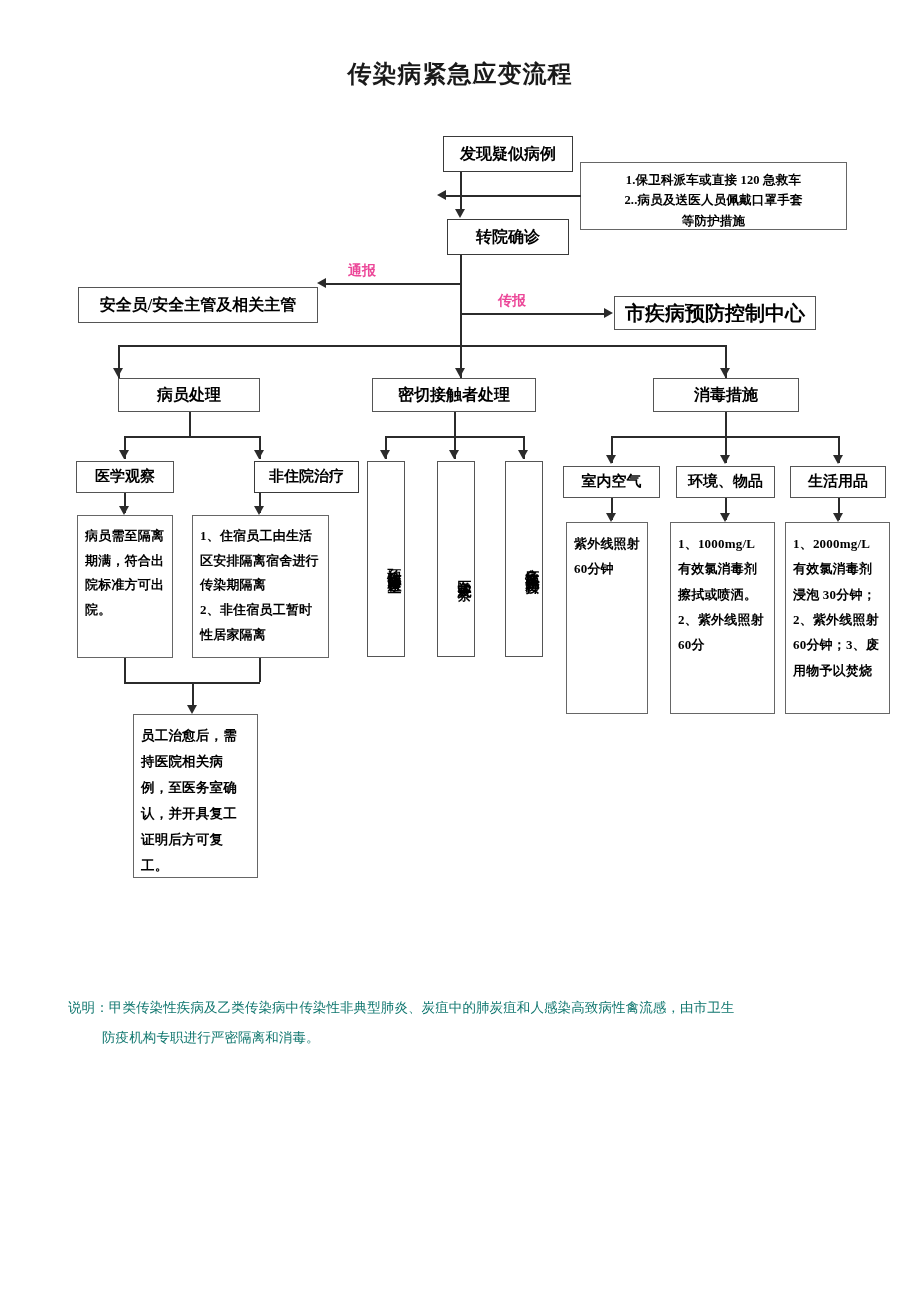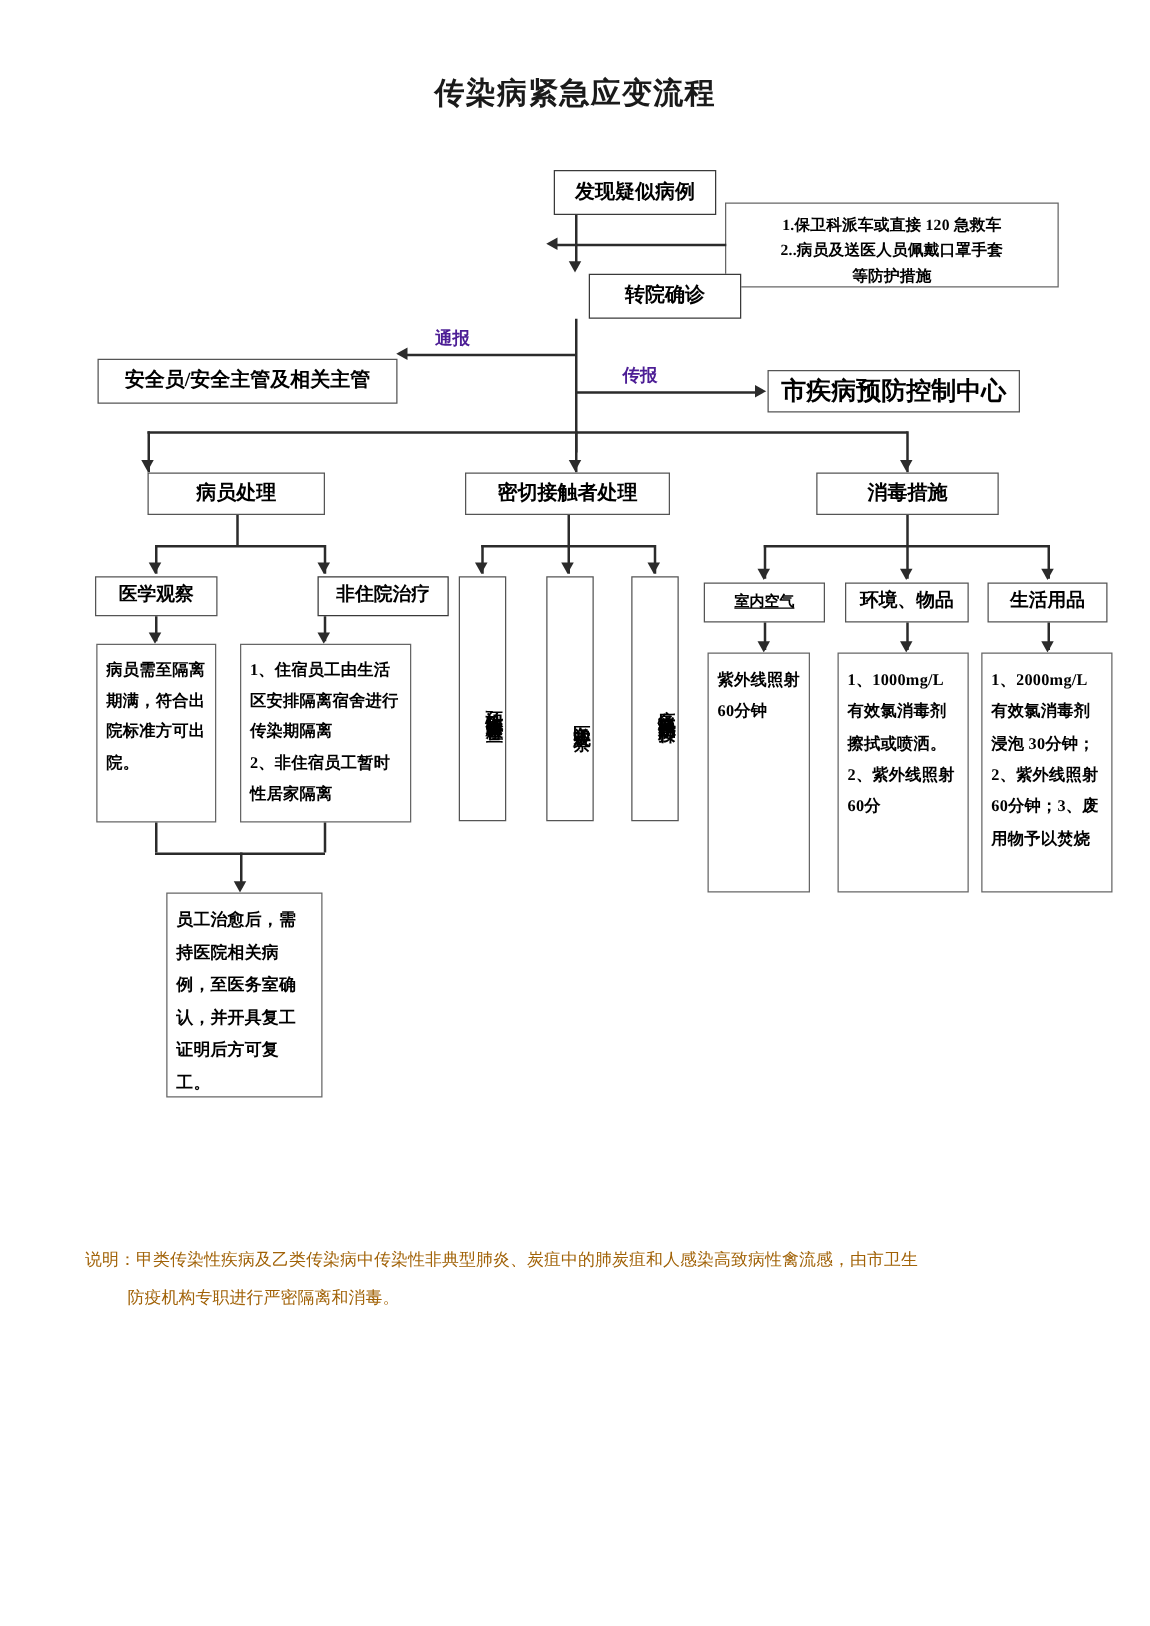--- a/index.html
+++ b/index.html
@@ -119,34 +119,34 @@
     border-top: 5.5px solid transparent;
     border-bottom: 5.5px solid transparent;
     border-left: 9px solid #2b2b2b;
   }
 
   .edge-label {
     position: absolute;
     font-family: "Liberation Serif", "DejaVu Serif", serif;
     font-size: 14px;
     font-weight: 700;
-    color: #4c1d95;
+    color: #ec4899;
     white-space: nowrap;
   }
 
   
   .footnote {
     position: absolute;
     left: 68px;
     top: 993px;
     width: 800px;
     font-family: "Liberation Sans", "DejaVu Sans", sans-serif;
     font-size: 13.5px;
     line-height: 2.25;
-    color: #a16207;
+    color: #0f766e;
     text-align: justify;
     letter-spacing: 0.1px;
   }
   .footnote .l2 { display: block; padding-left: 34px; }
 </style>
 </head>
 <body>
 
 <div id="page">
 
@@ -157,21 +157,21 @@
   <div class="para center" style="left:580px; top:162px; width:267px; height:68px; font-size:12.5px; line-height:1.62; padding-top:7px;font-family:Liberation Serif, serif;">1.保卫科派车或直接 120 急救车
 2..病员及送医人员佩戴口罩手套
 等防护措施</div>
 
   <div class="ln lnh" style="left:445px; top:195px; width:136px;"></div>
   <div class="arrow-left" style="left:437px; top:190px;"></div>
 
   <div class="ln lnv" style="left:460px; top:172px; height:42px;"></div>
   <div class="arrow-down" style="left:455px; top:209px;"></div>
 
-  <div class="node dark" style="left:424px; top:219px; width:122px; height:36px; font-size:16px;">转院确诊</div>
+  <div class="node dark" style="left:400px; top:219px; width:122px; height:36px; font-size:16px;">转院确诊</div>
 
   <div class="ln lnv" style="left:460px; top:255px; height:107px;"></div>
 
   <div class="ln lnh" style="left:325px; top:283px; width:136px;"></div>
   <div class="arrow-left" style="left:317px; top:278px;"></div>
   <div class="edge-label" style="left:348px; top:262px;">通报</div>
 
   <div class="node" style="left:78px; top:265px; width:240px; height:36px; font-size:16px;margin-top:22px;">安全员/安全主管及相关主管</div>
 
   <div class="ln lnh" style="left:460px; top:313px; width:148px;"></div>
@@ -237,21 +237,21 @@
 
   <div class="ln lnv" style="left:725px; top:412px; height:24px;"></div>
   <div class="ln lnh" style="left:611px; top:436px; width:228px;"></div>
   <div class="ln lnv" style="left:611px; top:436px; height:27px;"></div>
   <div class="ln lnv" style="left:725px; top:436px; height:27px;"></div>
   <div class="ln lnv" style="left:838px; top:436px; height:27px;"></div>
   <div class="arrow-down" style="left:606px; top:455px;"></div>
   <div class="arrow-down" style="left:720px; top:455px;"></div>
   <div class="arrow-down" style="left:833px; top:455px;"></div>
 
-  <div class="node" style="left:563px; top:466px; width:97px; height:32px; font-size:12px;text-decoration:underline;">室内空气</div>
+  <div class="node" style="left:563px; top:466px; width:97px; height:32px; font-size:15px;">室内空气</div>
   <div class="node" style="left:676px; top:466px; width:99px; height:32px; font-size:15px;">环境、物品</div>
   <div class="node" style="left:790px; top:466px; width:96px; height:32px; font-size:15px;">生活用品</div>
 
   <div class="ln lnv" style="left:611px; top:498px; height:22px;"></div>
   <div class="arrow-down" style="left:606px; top:513px;"></div>
   <div class="ln lnv" style="left:725px; top:498px; height:22px;"></div>
   <div class="arrow-down" style="left:720px; top:513px;"></div>
   <div class="ln lnv" style="left:838px; top:498px; height:22px;"></div>
   <div class="arrow-down" style="left:833px; top:513px;"></div>
 

